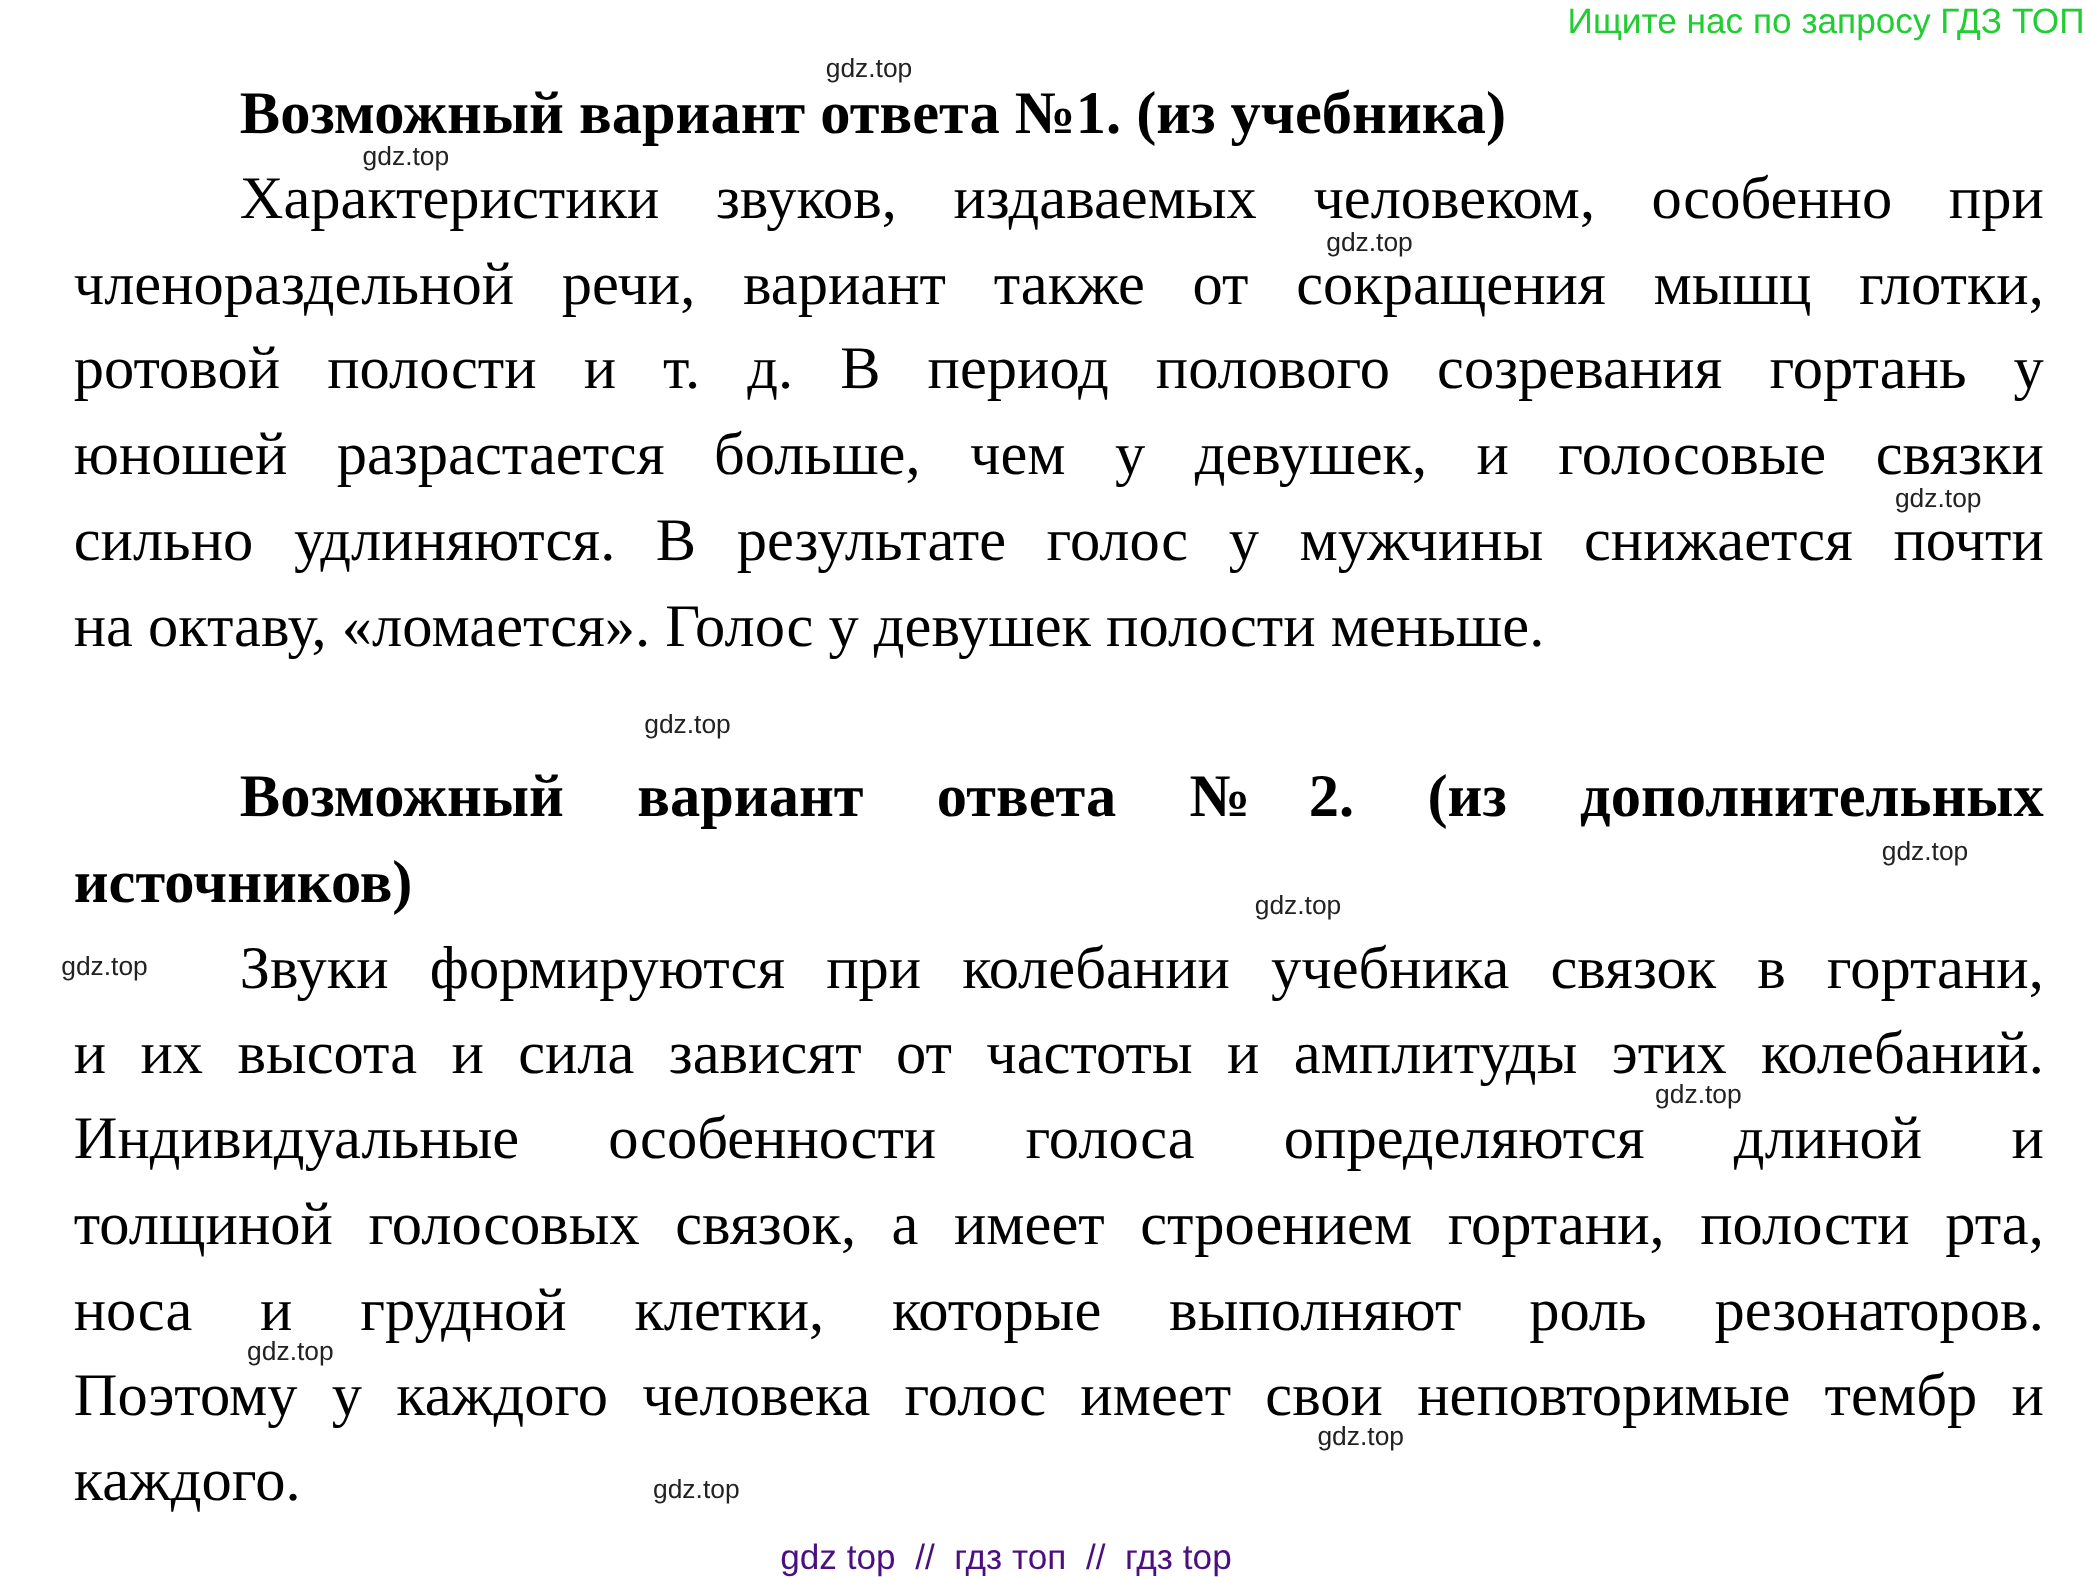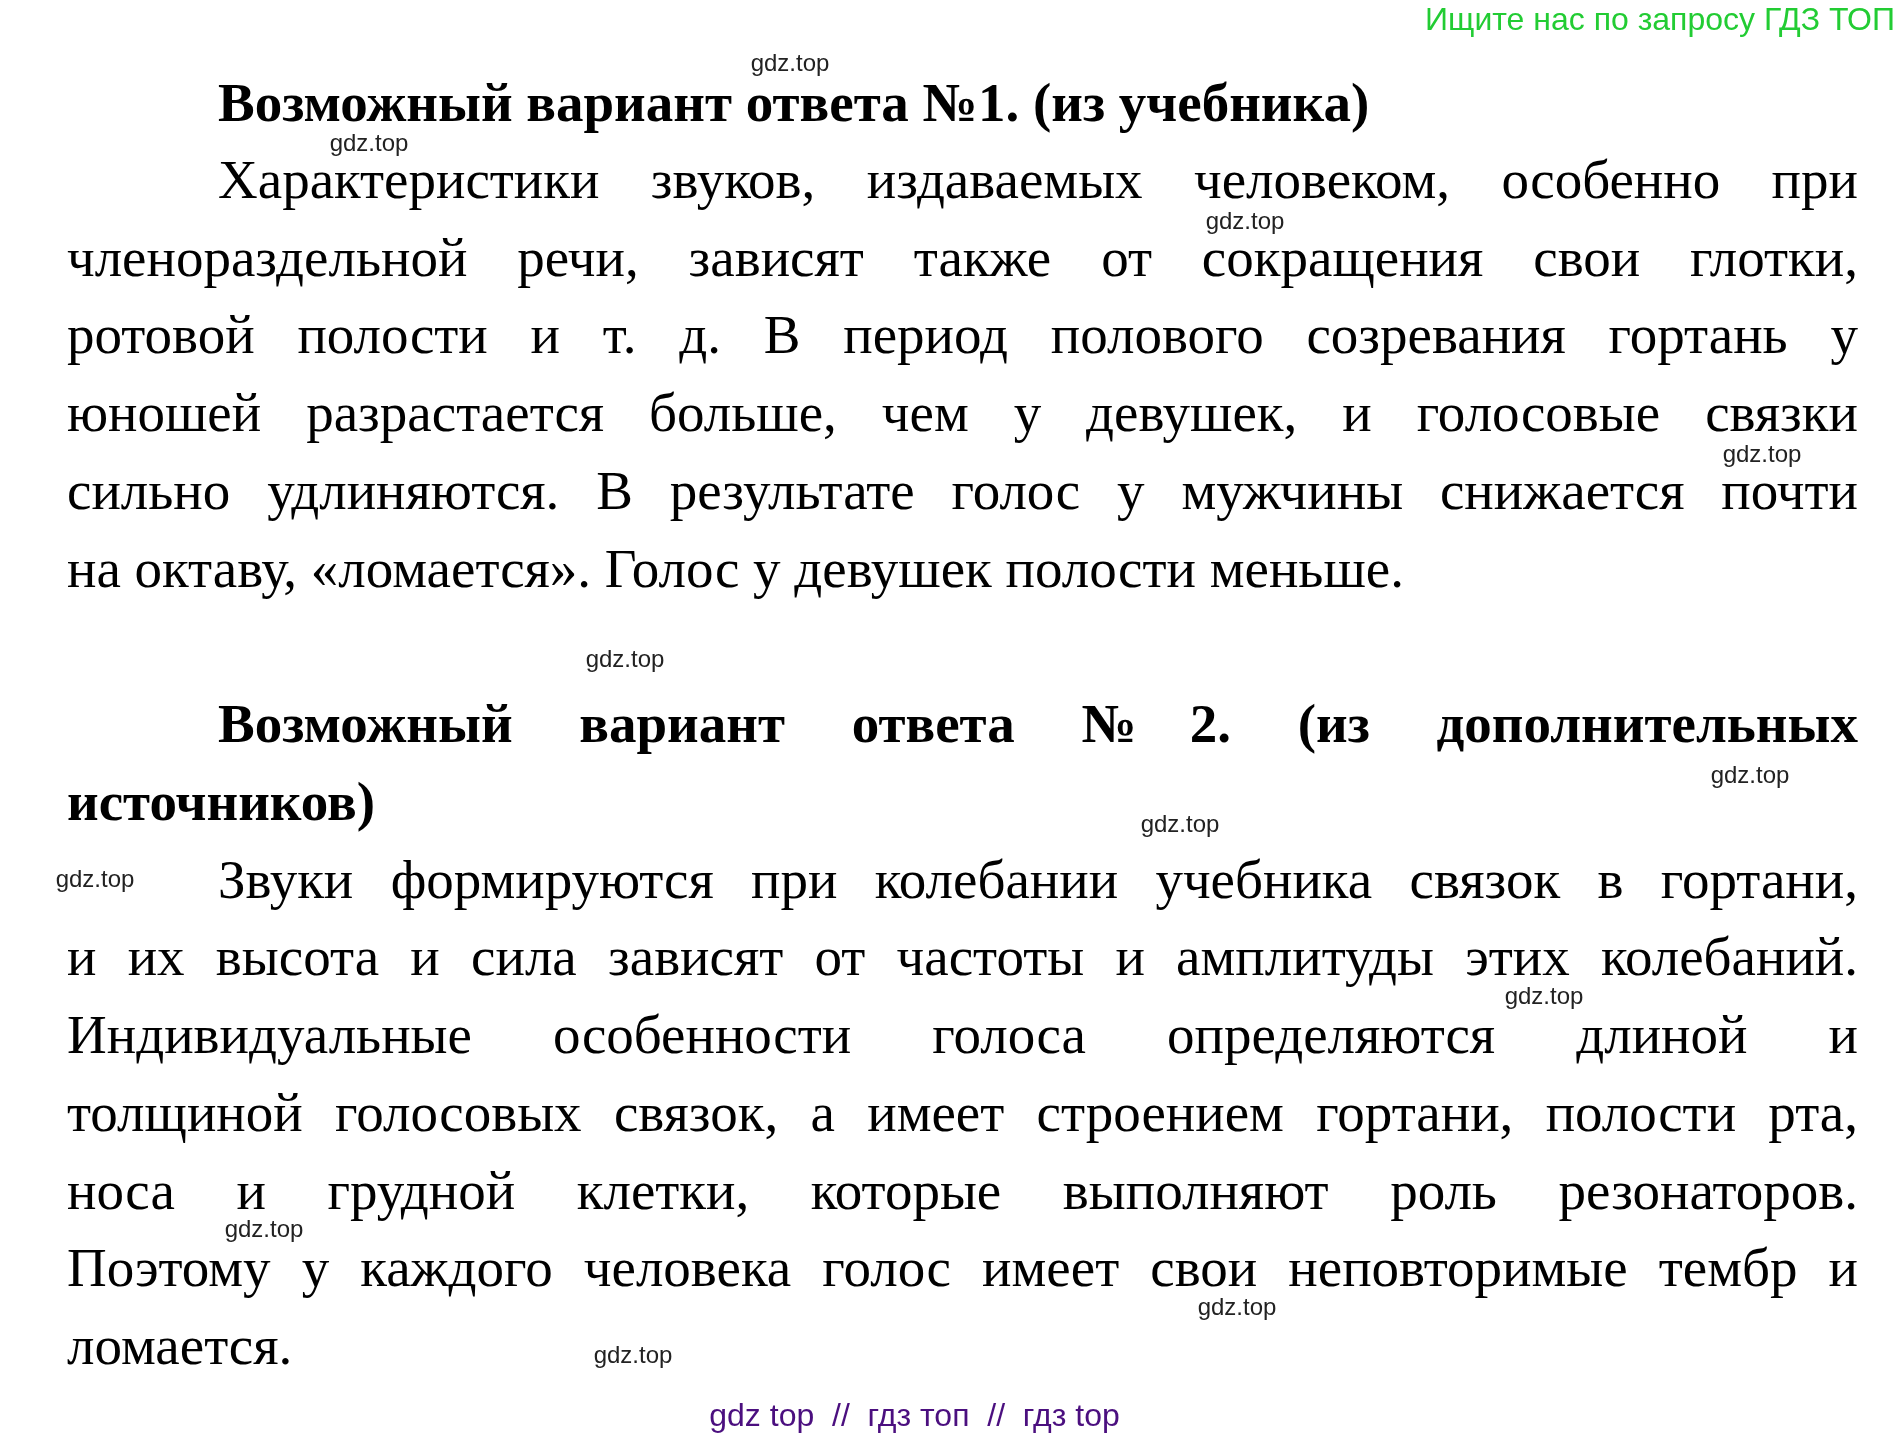--- a/index.html
+++ b/index.html
@@ -29,35 +29,35 @@
     transform:translateX(-50%);
   }
 </style>
 </head>
 <body>
 
 <div class="top-banner">Ищите нас по запросу ГДЗ ТОП</div>
 
 <div class="line indent heading last" style="top:71px;">Возможный вариант ответа №1. (из учебника)</div>
 <div class="line indent" style="top:148px;">Характеристики звуков, издаваемых человеком, особенно при</div>
-<div class="line" style="top:226px;">членораздельной речи, зависят также от сокращения свои глотки,</div>
+<div class="line" style="top:226px;">членораздельной речи, вариант также от сокращения мышц глотки,</div>
 <div class="line" style="top:303px;">ротовой полости и т. д. В период полового созревания гортань у</div>
 <div class="line" style="top:381px;">юношей разрастается больше, чем у девушек, и голосовые связки</div>
 <div class="line" style="top:459px;">сильно удлиняются. В результате голос у мужчины снижается почти</div>
 <div class="line last" style="top:537px;">на октаву, «ломается». Голос у девушек полости меньше.</div>
 
 <div class="line indent heading" style="top:692px;">Возможный вариант ответа №2. (из дополнительных</div>
 <div class="line heading last" style="top:770px;">источников)</div>
 <div class="line indent" style="top:848px;">Звуки формируются при колебании учебника связок в гортани,</div>
 <div class="line" style="top:925px;">и их высота и сила зависят от частоты и амплитуды этих колебаний.</div>
 <div class="line" style="top:1003px;">Индивидуальные особенности голоса определяются длиной и</div>
 <div class="line" style="top:1081px;">толщиной голосовых связок, а имеет строением гортани, полости рта,</div>
 <div class="line" style="top:1159px;">носа и грудной клетки, которые выполняют роль резонаторов.</div>
 <div class="line" style="top:1236px;">Поэтому у каждого человека голос имеет свои неповторимые тембр и</div>
-<div class="line last" style="top:1314px;">ломается.</div>
+<div class="line last" style="top:1314px;">каждого.</div>
 
 <div class="wm" style="left:790px; top:47px;">gdz.top</div>
 <div class="wm" style="left:369px; top:127px;">gdz.top</div>
 <div class="wm" style="left:1245px; top:205px;">gdz.top</div>
 <div class="wm" style="left:1762px; top:438px;">gdz.top</div>
 <div class="wm" style="left:625px; top:643px;">gdz.top</div>
 <div class="wm" style="left:1750px; top:759px;">gdz.top</div>
 <div class="wm" style="left:1180px; top:808px;">gdz.top</div>
 <div class="wm" style="left:95px; top:863px;">gdz.top</div>
 <div class="wm" style="left:1544px; top:980px;">gdz.top</div>

